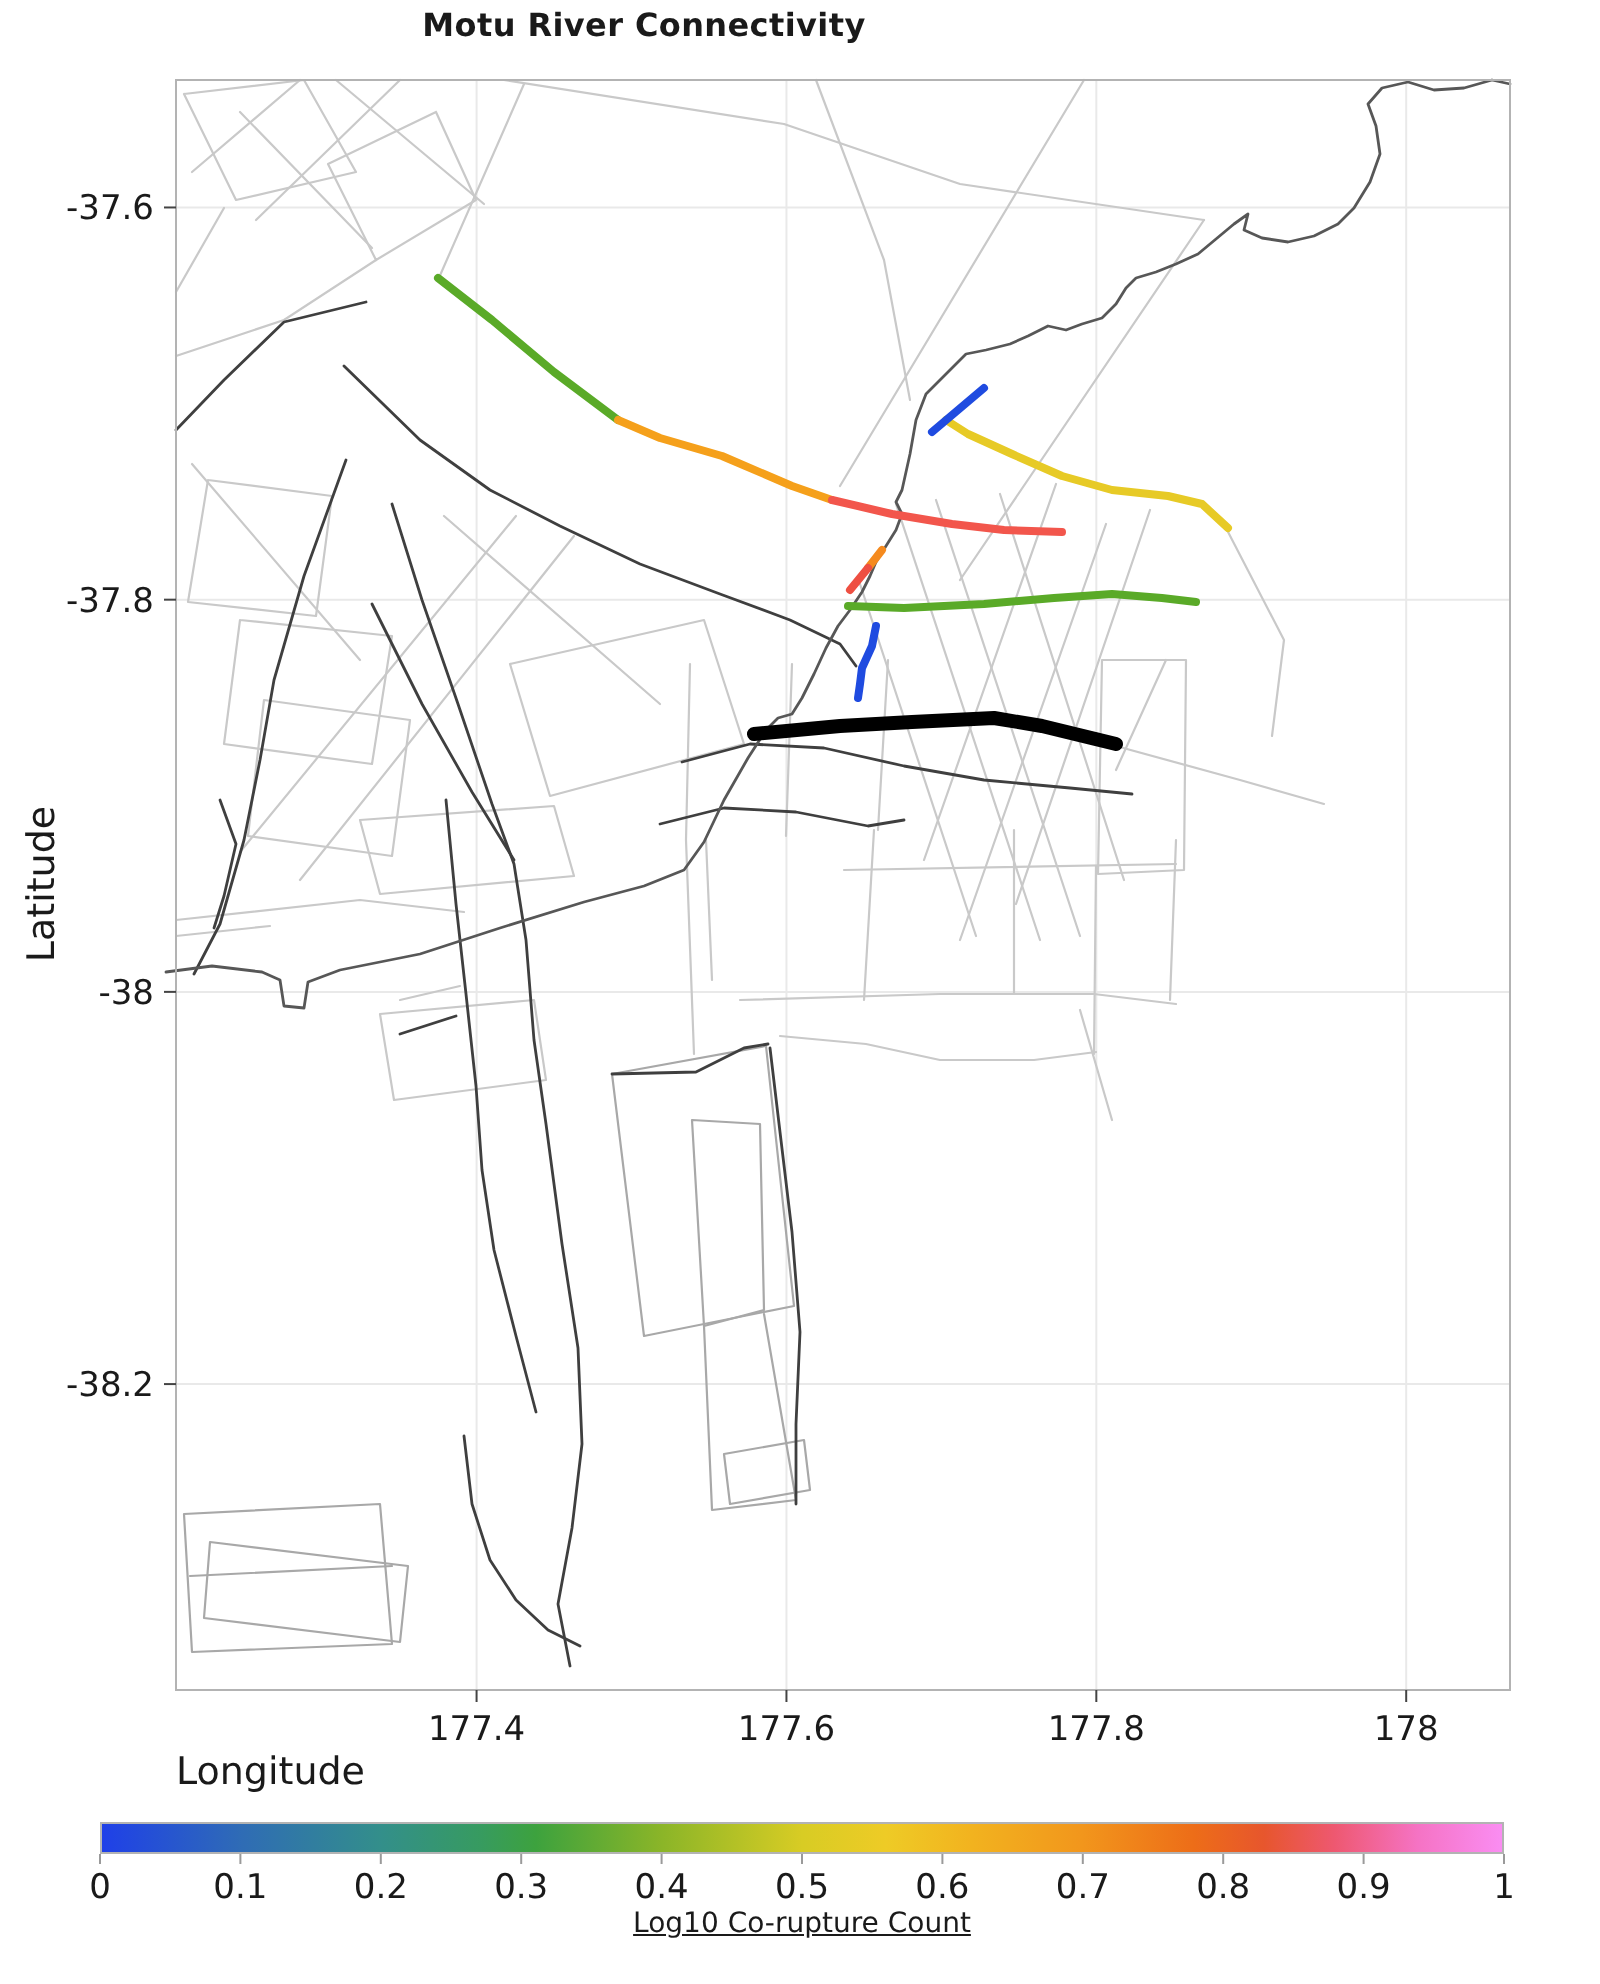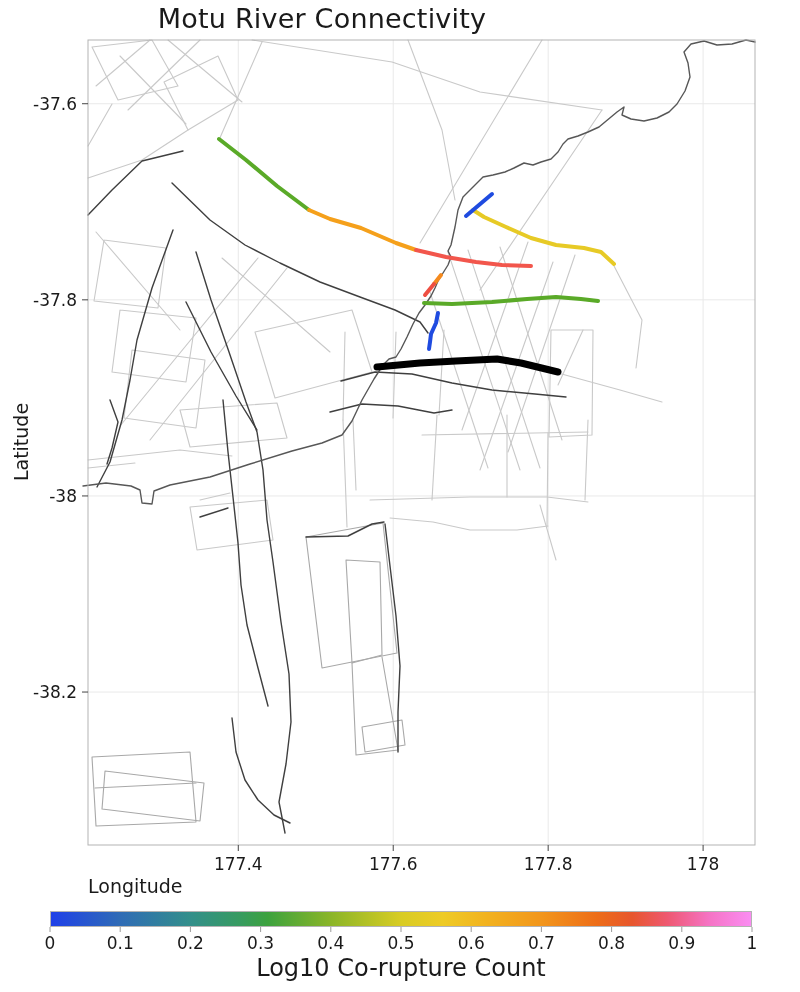--- a/index.html
+++ b/index.html
@@ -1,25 +1,25 @@
 <!DOCTYPE html>
 <html><head>
 <meta charset="utf-8">
 <style>
   html,body{margin:0;padding:0;background:#ffffff;}
   body{width:800px;height:992px;position:relative;overflow:hidden;
        font-family:"DejaVu Sans","Liberation Sans",sans-serif;color:#1a1a1a;}
   .title{position:absolute;top:3px;left:0;width:644px;text-align:center;
-         font-size:27px;font-weight:normal;letter-spacing:0.2px;}
+         font-size:16px;font-weight:bold;letter-spacing:0.2px;}
   .xlabel{position:absolute;top:875px;left:88px;width:667px;text-align:left;font-size:19px;}
   .ylabel{position:absolute;top:442px;left:21px;transform:translate(-50%,-50%) rotate(-90deg);
           font-size:19px;white-space:nowrap;}
   .cbar{position:absolute;left:50px;top:911px;width:702px;height:16px;
         border:1px solid #b3b3b3;box-sizing:border-box;}
-  .cbar-label{position:absolute;top:954px;left:50px;width:702px;text-align:center;font-size:24px;}
+  .cbar-label{position:absolute;top:954px;left:50px;width:702px;text-align:center;font-size:14px;text-decoration:underline;}
   svg#fig{position:absolute;left:0;top:0;}
 </style>
 </head>
 <body>
 
 <div class="title">Motu River Connectivity</div>
 
 <div class="cbar" id="cbar-gradient" style="background: linear-gradient(to right, rgb(31, 64, 232) 0%, rgb(47, 108, 181) 10%, rgb(51, 143, 138) 20%, rgb(55, 155, 96) 27%, rgb(61, 162, 62) 31%, rgb(139, 181, 40) 40%, rgb(216, 204, 36) 50%, rgb(238, 203, 38) 56%, rgb(242, 179, 31) 62%, rgb(242, 150, 28) 70%, rgb(237, 109, 24) 78%, rgb(231, 86, 45) 83%, rgb(238, 88, 112) 88%, rgb(245, 115, 196) 94%, rgb(250, 141, 242) 100%);"></div>
 
 <svg id="fig" width="800" height="992" viewBox="0 0 800 992">

